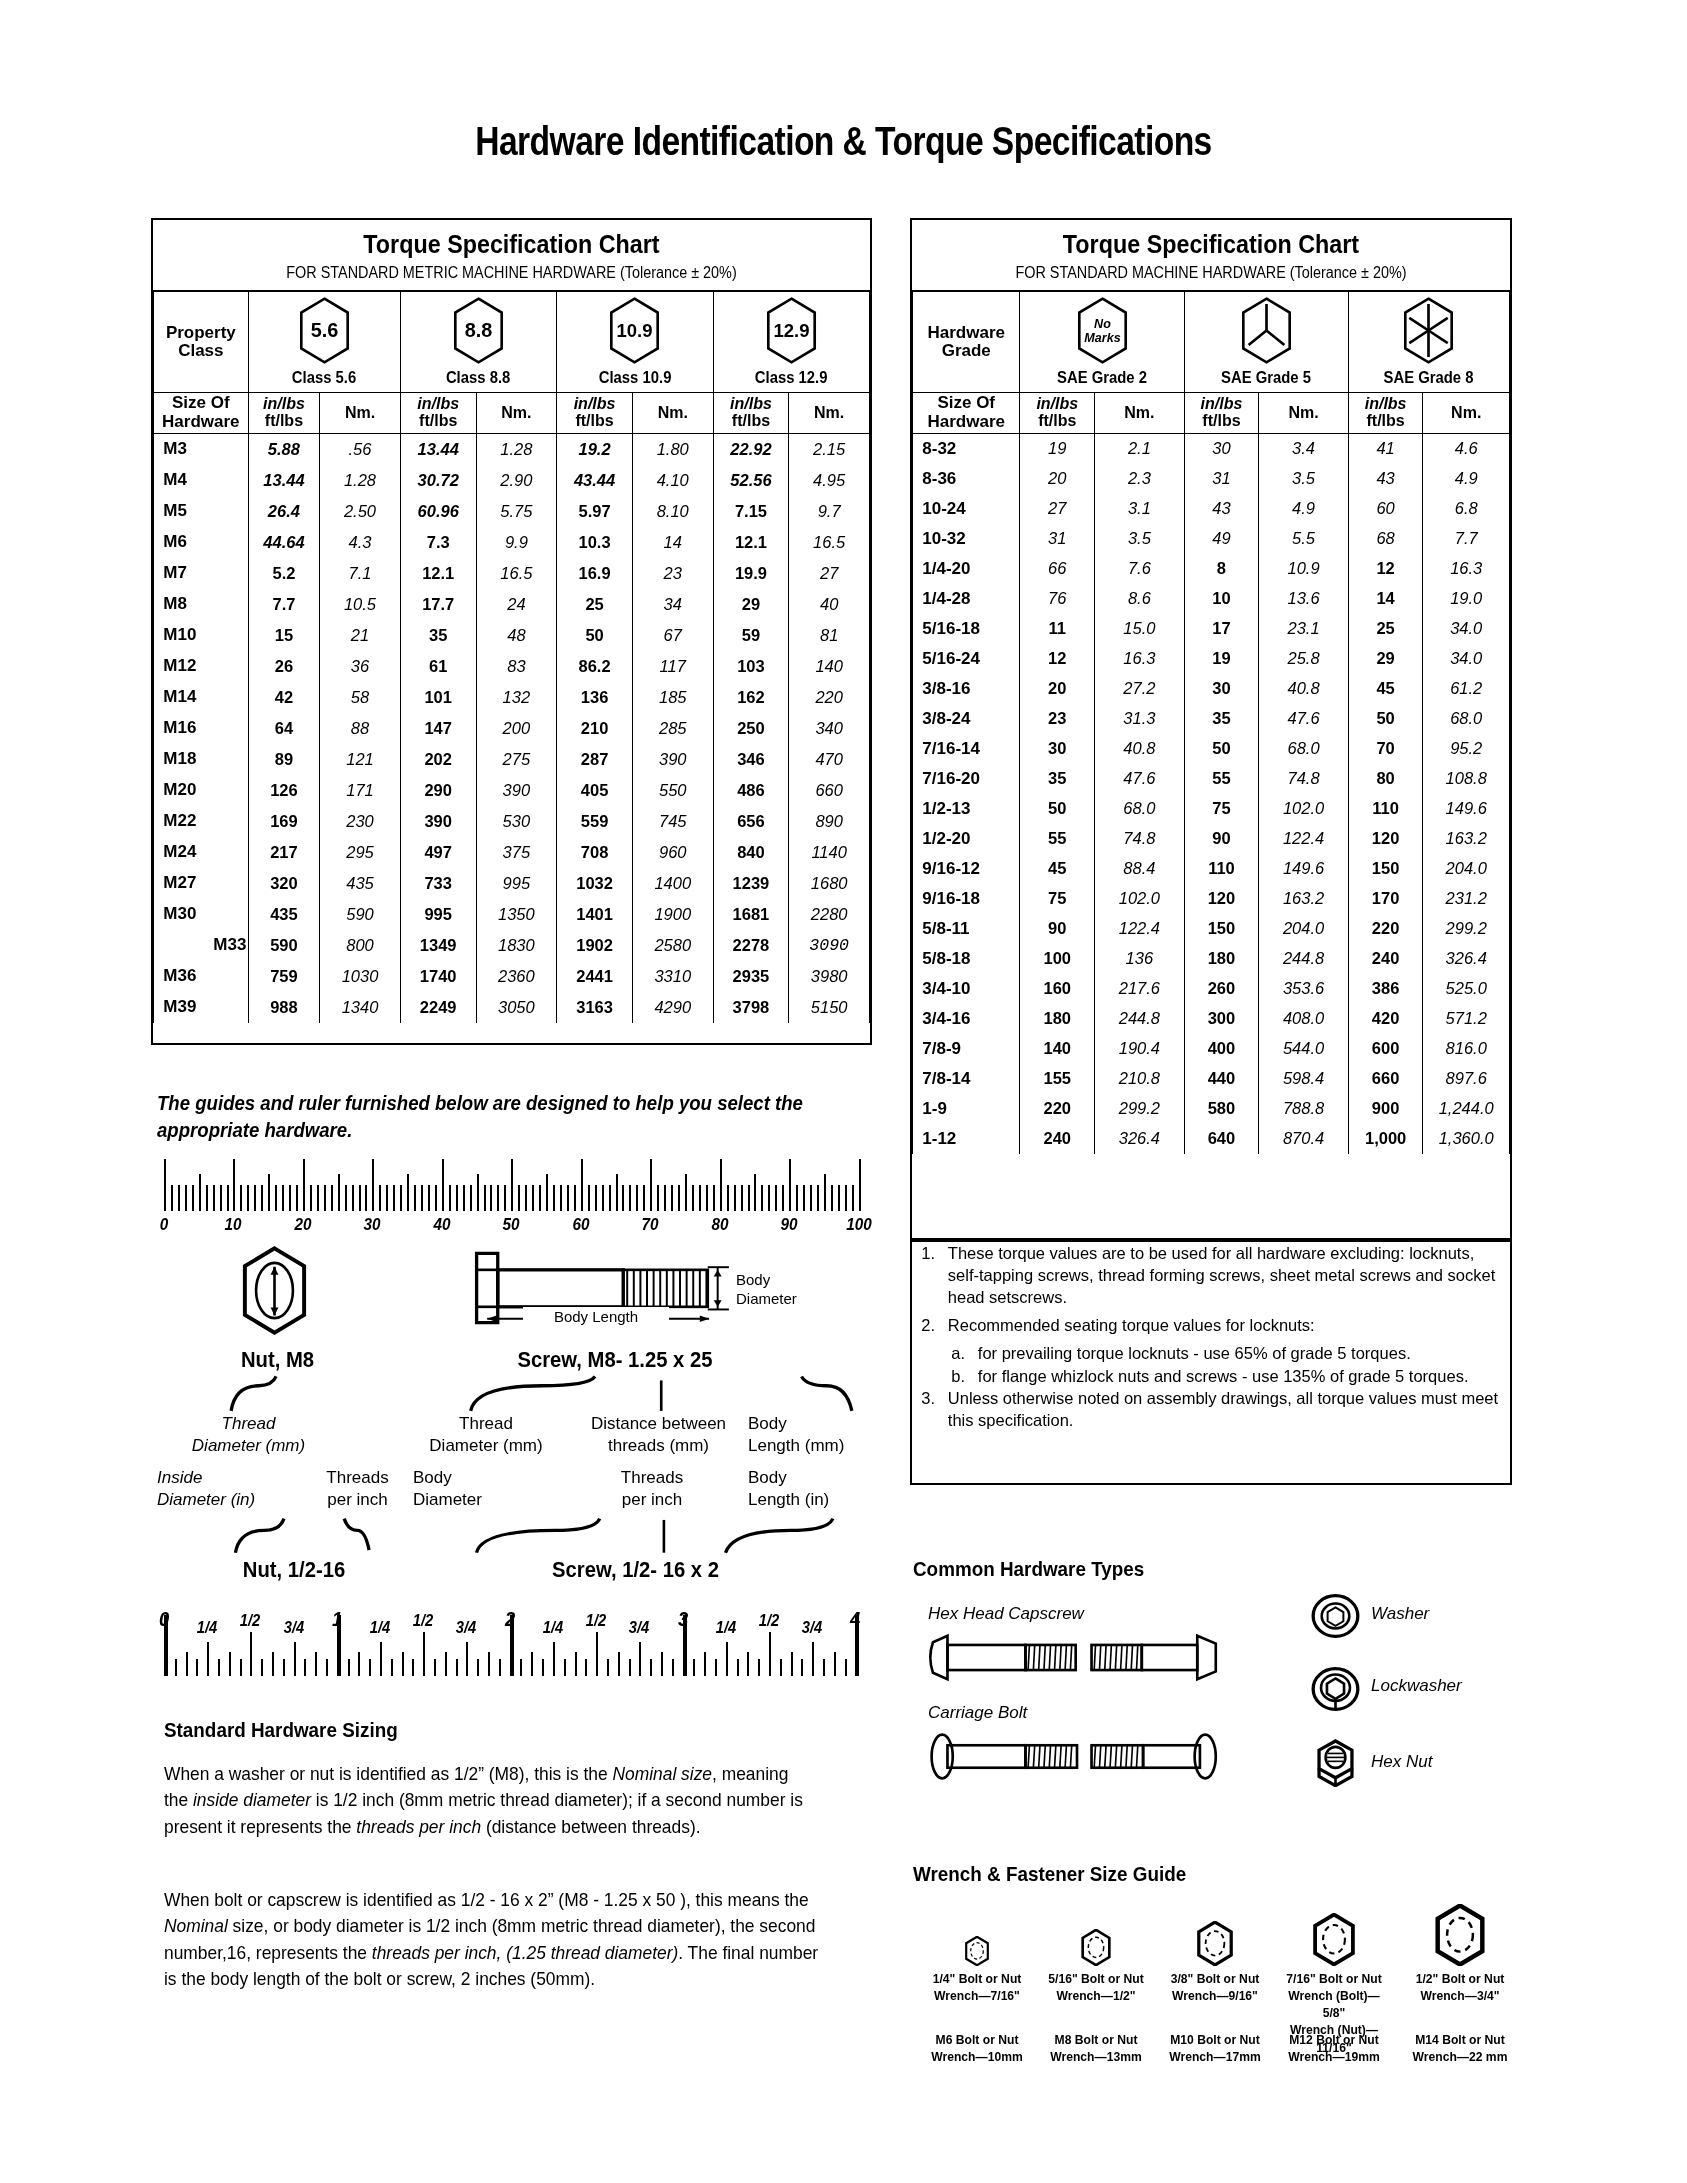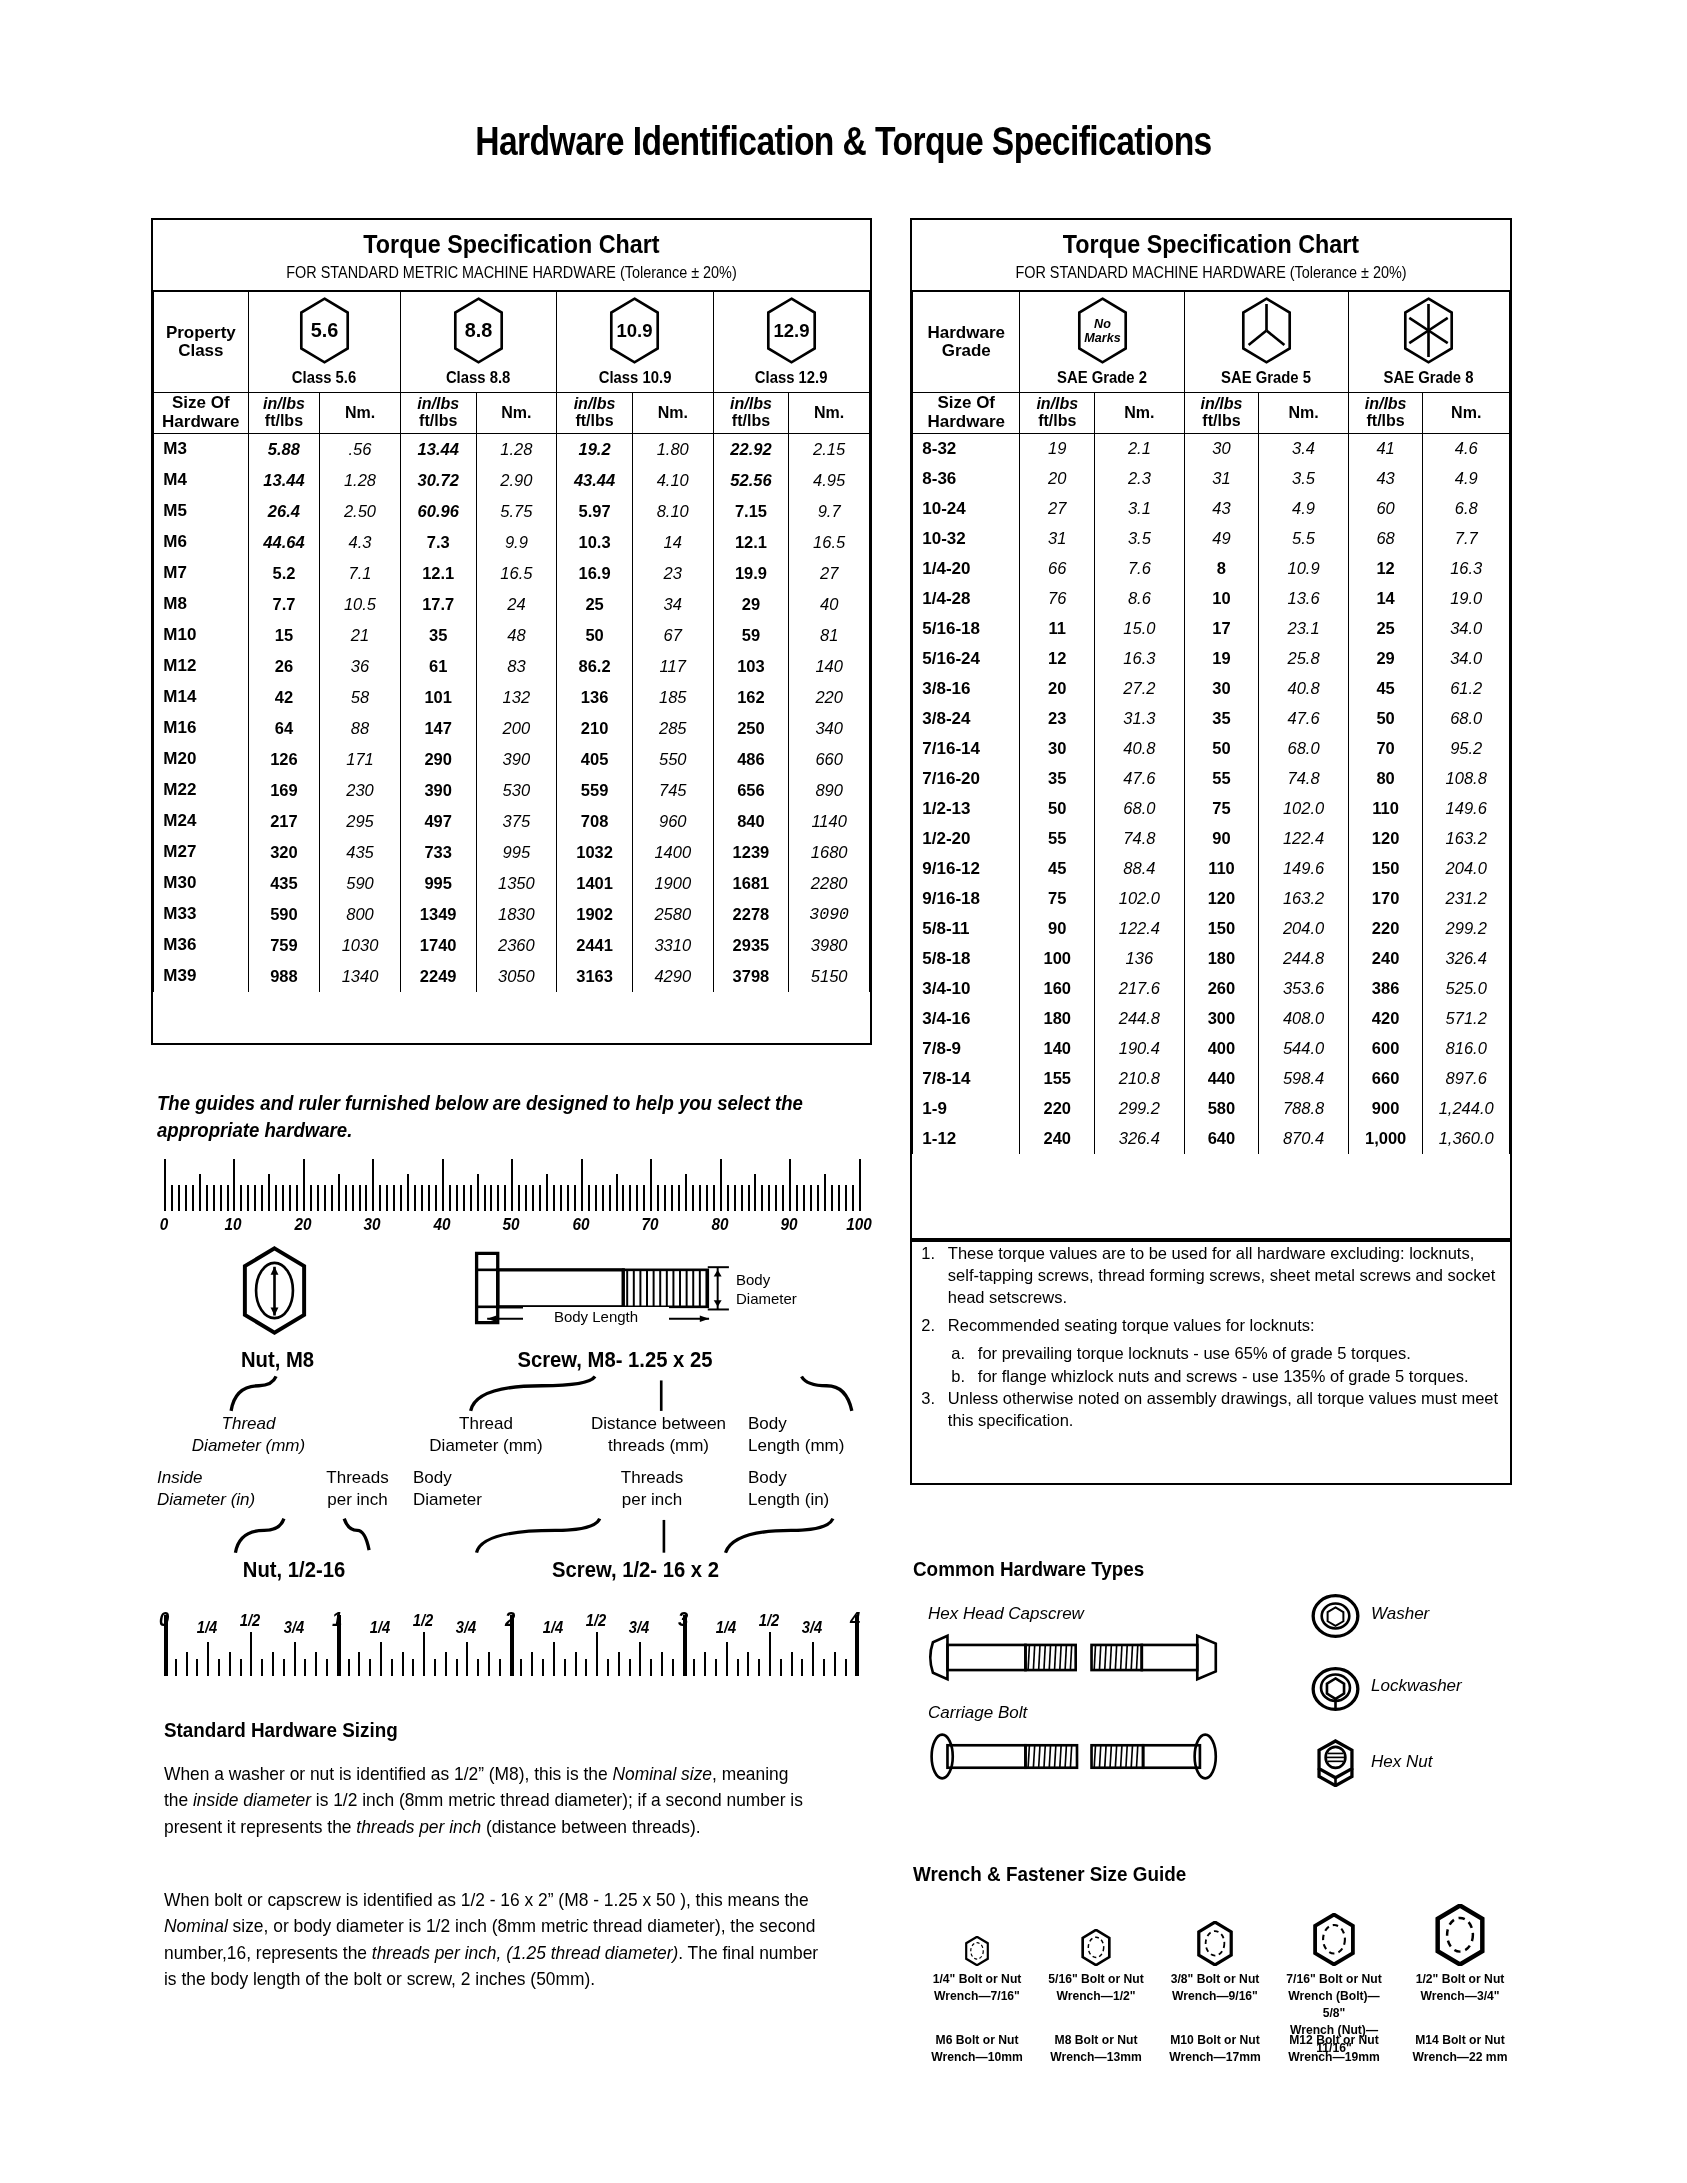--- a/index.html
+++ b/index.html
@@ -275,20 +275,31 @@
             <td class="v-bb" style="border-top: none; border-bottom: none; height: 31px;">64</td>
             <td class="v-i" style="border-top: none; border-bottom: none; height: 31px;">88</td>
             <td class="v-bb" style="border-top: none; border-bottom: none; height: 31px;">147</td>
             <td class="v-i" style="border-top: none; border-bottom: none; height: 31px;">200</td>
             <td class="v-bb" style="border-top: none; border-bottom: none; height: 31px;">210</td>
             <td class="v-i" style="border-top: none; border-bottom: none; height: 31px;">285</td>
             <td class="v-bb" style="border-top: none; border-bottom: none; height: 31px;">250</td>
             <td class="v-i" style="border-top: none; border-bottom: none; height: 31px;">340</td>
           </tr>
           <tr>
+            <td class="sz" style="border-top: none; border-bottom: none; height: 31px;">M18</td>
+            <td class="v-bb" style="border-top: none; border-bottom: none; height: 31px;">89</td>
+            <td class="v-i" style="border-top: none; border-bottom: none; height: 31px;">121</td>
+            <td class="v-bb" style="border-top: none; border-bottom: none; height: 31px;">202</td>
+            <td class="v-i" style="border-top: none; border-bottom: none; height: 31px;">275</td>
+            <td class="v-bb" style="border-top: none; border-bottom: none; height: 31px;">287</td>
+            <td class="v-i" style="border-top: none; border-bottom: none; height: 31px;">390</td>
+            <td class="v-bb" style="border-top: none; border-bottom: none; height: 31px;">346</td>
+            <td class="v-i" style="border-top: none; border-bottom: none; height: 31px;">470</td>
+          </tr>
+          <tr>
             <td class="sz" style="border-top: none; border-bottom: none; height: 31px;">M20</td>
             <td class="v-bb" style="border-top: none; border-bottom: none; height: 31px;">126</td>
             <td class="v-i" style="border-top: none; border-bottom: none; height: 31px;">171</td>
             <td class="v-bb" style="border-top: none; border-bottom: none; height: 31px;">290</td>
             <td class="v-i" style="border-top: none; border-bottom: none; height: 31px;">390</td>
             <td class="v-bb" style="border-top: none; border-bottom: none; height: 31px;">405</td>
             <td class="v-i" style="border-top: none; border-bottom: none; height: 31px;">550</td>
             <td class="v-bb" style="border-top: none; border-bottom: none; height: 31px;">486</td>
             <td class="v-i" style="border-top: none; border-bottom: none; height: 31px;">660</td>
           </tr>
@@ -330,21 +341,21 @@
             <td class="v-bb" style="border-top: none; border-bottom: none; height: 31px;">435</td>
             <td class="v-i" style="border-top: none; border-bottom: none; height: 31px;">590</td>
             <td class="v-bb" style="border-top: none; border-bottom: none; height: 31px;">995</td>
             <td class="v-i" style="border-top: none; border-bottom: none; height: 31px;">1350</td>
             <td class="v-bb" style="border-top: none; border-bottom: none; height: 31px;">1401</td>
             <td class="v-i" style="border-top: none; border-bottom: none; height: 31px;">1900</td>
             <td class="v-bb" style="border-top: none; border-bottom: none; height: 31px;">1681</td>
             <td class="v-i" style="border-top: none; border-bottom: none; height: 31px;">2280</td>
           </tr>
           <tr>
-            <td class="sz" style="border-top: none; border-bottom: none; height: 31px;">M33</td>
+            <td class="sz" style="border-top: none; border-bottom: none; height: 31px; text-align: right;">M33</td>
             <td class="v-bb" style="border-top: none; border-bottom: none; height: 31px;">590</td>
             <td class="v-i" style="border-top: none; border-bottom: none; height: 31px;">800</td>
             <td class="v-bb" style="border-top: none; border-bottom: none; height: 31px;">1349</td>
             <td class="v-i" style="border-top: none; border-bottom: none; height: 31px;">1830</td>
             <td class="v-bb" style="border-top: none; border-bottom: none; height: 31px;">1902</td>
             <td class="v-i" style="border-top: none; border-bottom: none; height: 31px;">2580</td>
             <td class="v-bb" style="border-top: none; border-bottom: none; height: 31px;">2278</td>
             <td class="v-i" style="border-top: none; border-bottom: none; height: 31px; font-family: Liberation Mono, monospace;">3090</td>
           </tr>
           <tr>

